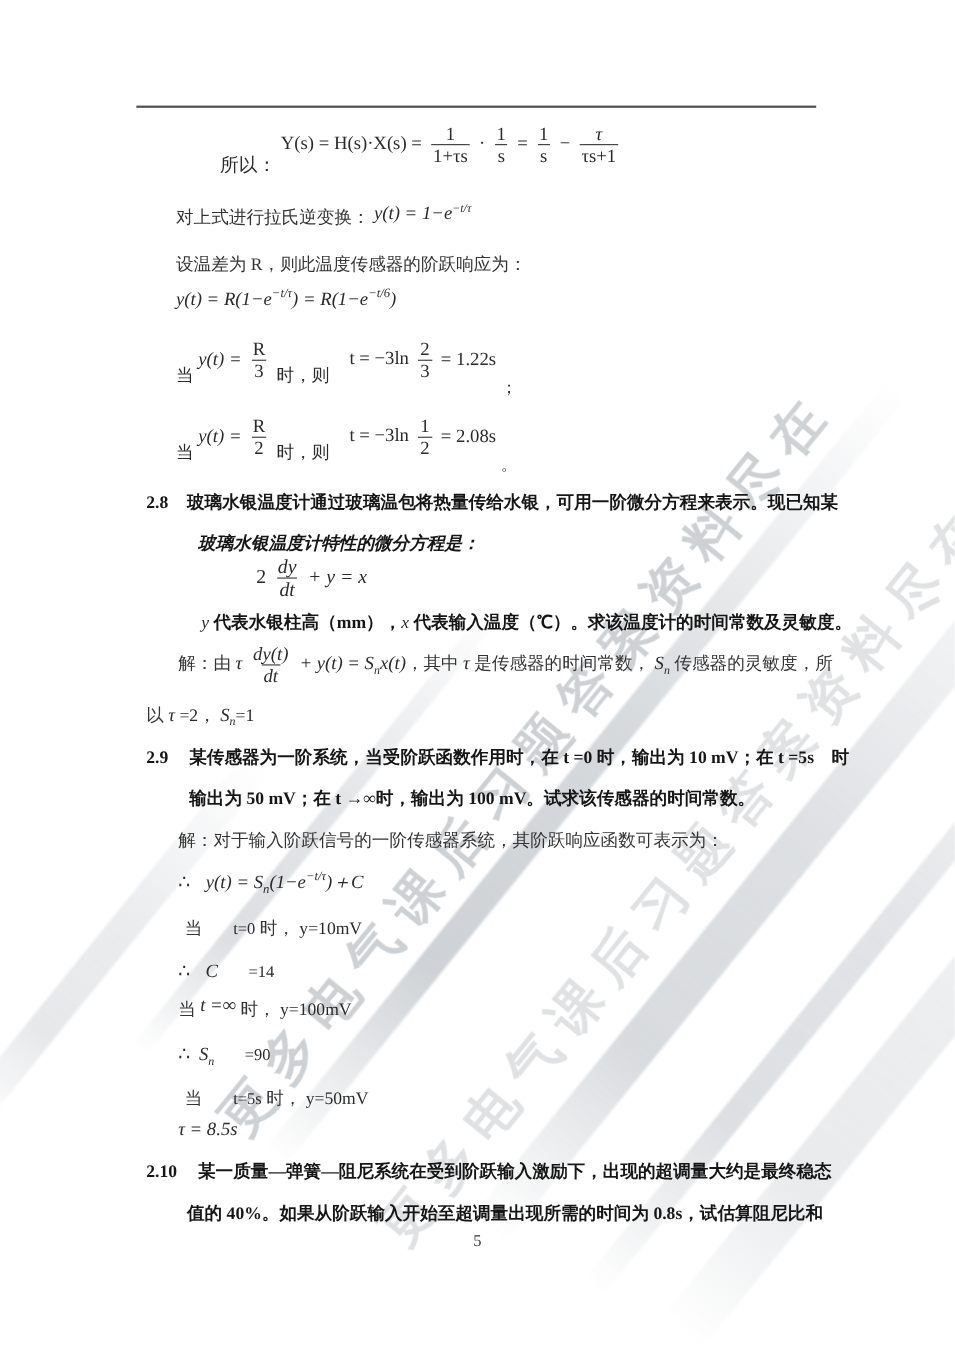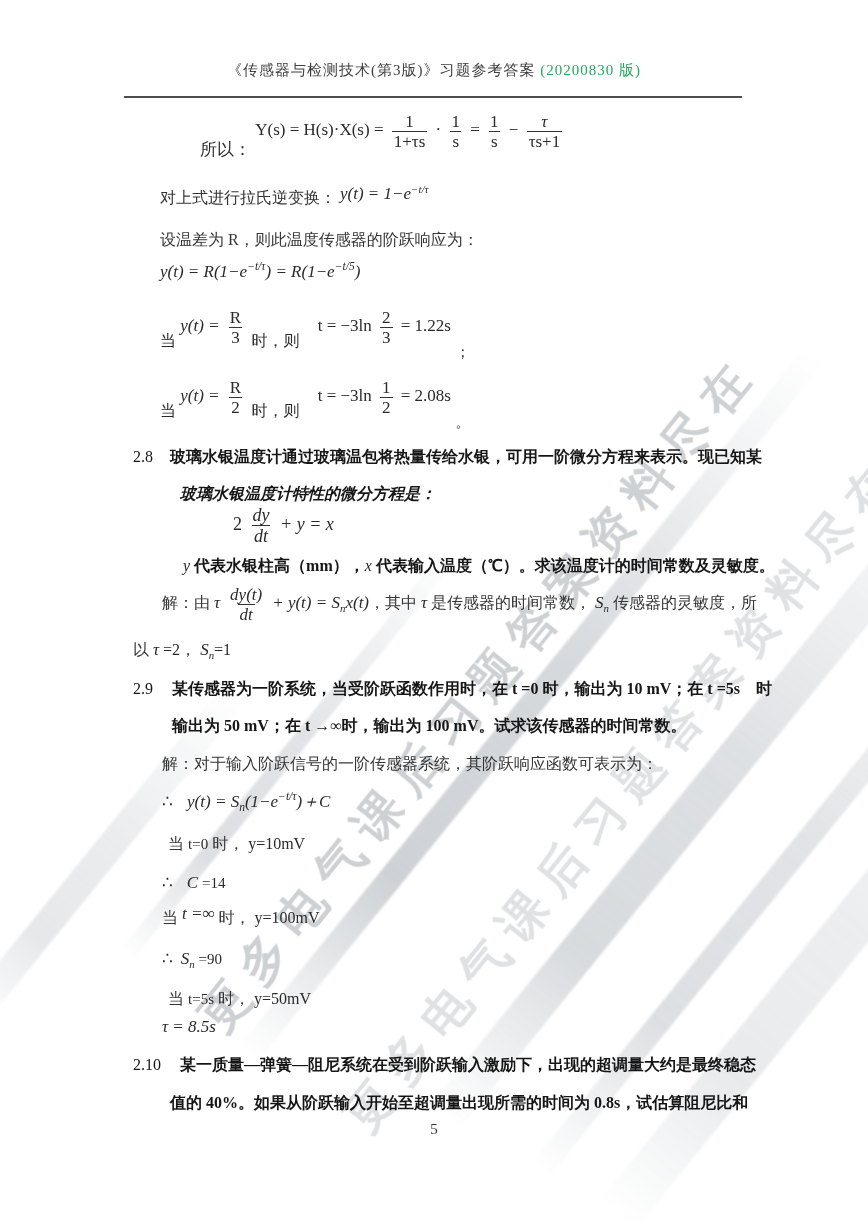--- a/index.html
+++ b/index.html
@@ -26,56 +26,52 @@
        color:#3f3f3f;letter-spacing:1px;z-index:1;}
   .hdr .green{color:#22a95f;}
   .rule{position:absolute;top:96px;left:124px;width:618px;border-top:2px solid #4d4d4d;z-index:1;}
   .footer{position:absolute;top:1121px;left:0;width:100%;text-align:center;font-size:15px;
           color:#333;z-index:1;}
   
   .ln{position:absolute;font-size:16px;white-space:nowrap;z-index:1;color:#343434;}
   .mf{font-family:"Liberation Serif",serif;color:#2a2a2a;}
   .it{font-style:italic;}
   .bold{font-weight:700;color:#161616;}
-  .qnum{display:inline-block;font-weight:400;color:#161616;}
+  .qnum{display:inline-block;font-weight:700;color:#161616;}
   .frac{display:inline-flex;flex-direction:column;align-items:center;vertical-align:middle;
         margin:0 4px;line-height:1.12;text-align:center;}
   .frac .den{border-top:1.5px solid #333;padding:0 2px;}
   .frac .num{padding:0 2px;}
   sup{font-size:.68em;vertical-align:super;line-height:0;}
   sub{font-size:.68em;vertical-align:sub;line-height:0;}
   .low{position:relative;top:15px;}
   .low2{position:relative;top:20px;margin-left:40px;}
   .lower{position:relative;top:26px;font-size:15px;}
   .raise{position:relative;top:-4px;}
   .sm{font-size:16px;}
-  .md{font-size:15px;}
+  .md{font-size:15px;margin-left:24px;}
   .f17{font-size:17px;}
   .f18{font-size:18px;}
 </style>
 </head>
 <body>
 
 <div class="page">
 
   <div class="wm">
     <div class="streak s3"></div>
     <div class="streak s5"></div>
     <div class="streak s1"></div>
     <div class="streak s2"></div>
     <div class="streak s4"></div>
     <div class="streak s6"></div>
     <div class="wm-text wm-a">更多电气课后习题答案资料尽在</div>
     <div class="wm-text wm-b">更多电气课后习题答案资料尽在</div>
   </div>
 
-  <div class="hdr">
-    <span>《传感器与检测技术(第3版)》习题参考答案</span>
-    <span class="green">(20200830 版)</span>
-  </div>
   <div class="rule"></div>
 
   <div class="ln mf f17" style="left:160px;top:112px;">
     <span class="low2">所以：</span>
     <span>Y(s) = H(s)·X(s) =</span>
     <span class="frac">
         <span class="num">1</span>
         <span class="den">1+τs</span>
       </span>
     <span>·</span>
@@ -96,21 +92,21 @@
   </div>
 
   <div class="ln" style="left:160px;top:188px;">
     <span>对上式进行拉氏逆变换：</span>
     <span class="mf it f17 raise">y(t) = 1−e</span><sup class="mf it raise">−t/τ</sup>
   </div>
 
   <div class="ln" style="left:160px;top:230px;font-family:Liberation Serif, serif;">设温差为 R，则此温度传感器的阶跃响应为：</div>
 
   <div class="ln mf it f17" style="left:160px;top:262px;">
-    <span>y(t) = R(1−e</span><sup>−t/τ</sup><span>) = R(1−e</span><sup>−t/5</sup><span>)</span>
+    <span>y(t) = R(1−e</span><sup>−t/τ</sup><span>) = R(1−e</span><sup>−t/6</sup><span>)</span>
   </div>
 
   <div class="ln mf f17" style="left:160px;top:308px;">
     <span class="low" style="font-size:16px;">当</span>
     <span class="it">y(t) =</span>
     <span class="frac">
         <span class="num">R</span>
         <span class="den">3</span>
       </span>
     <span class="low" style="font-size:16px;">时，则</span>

